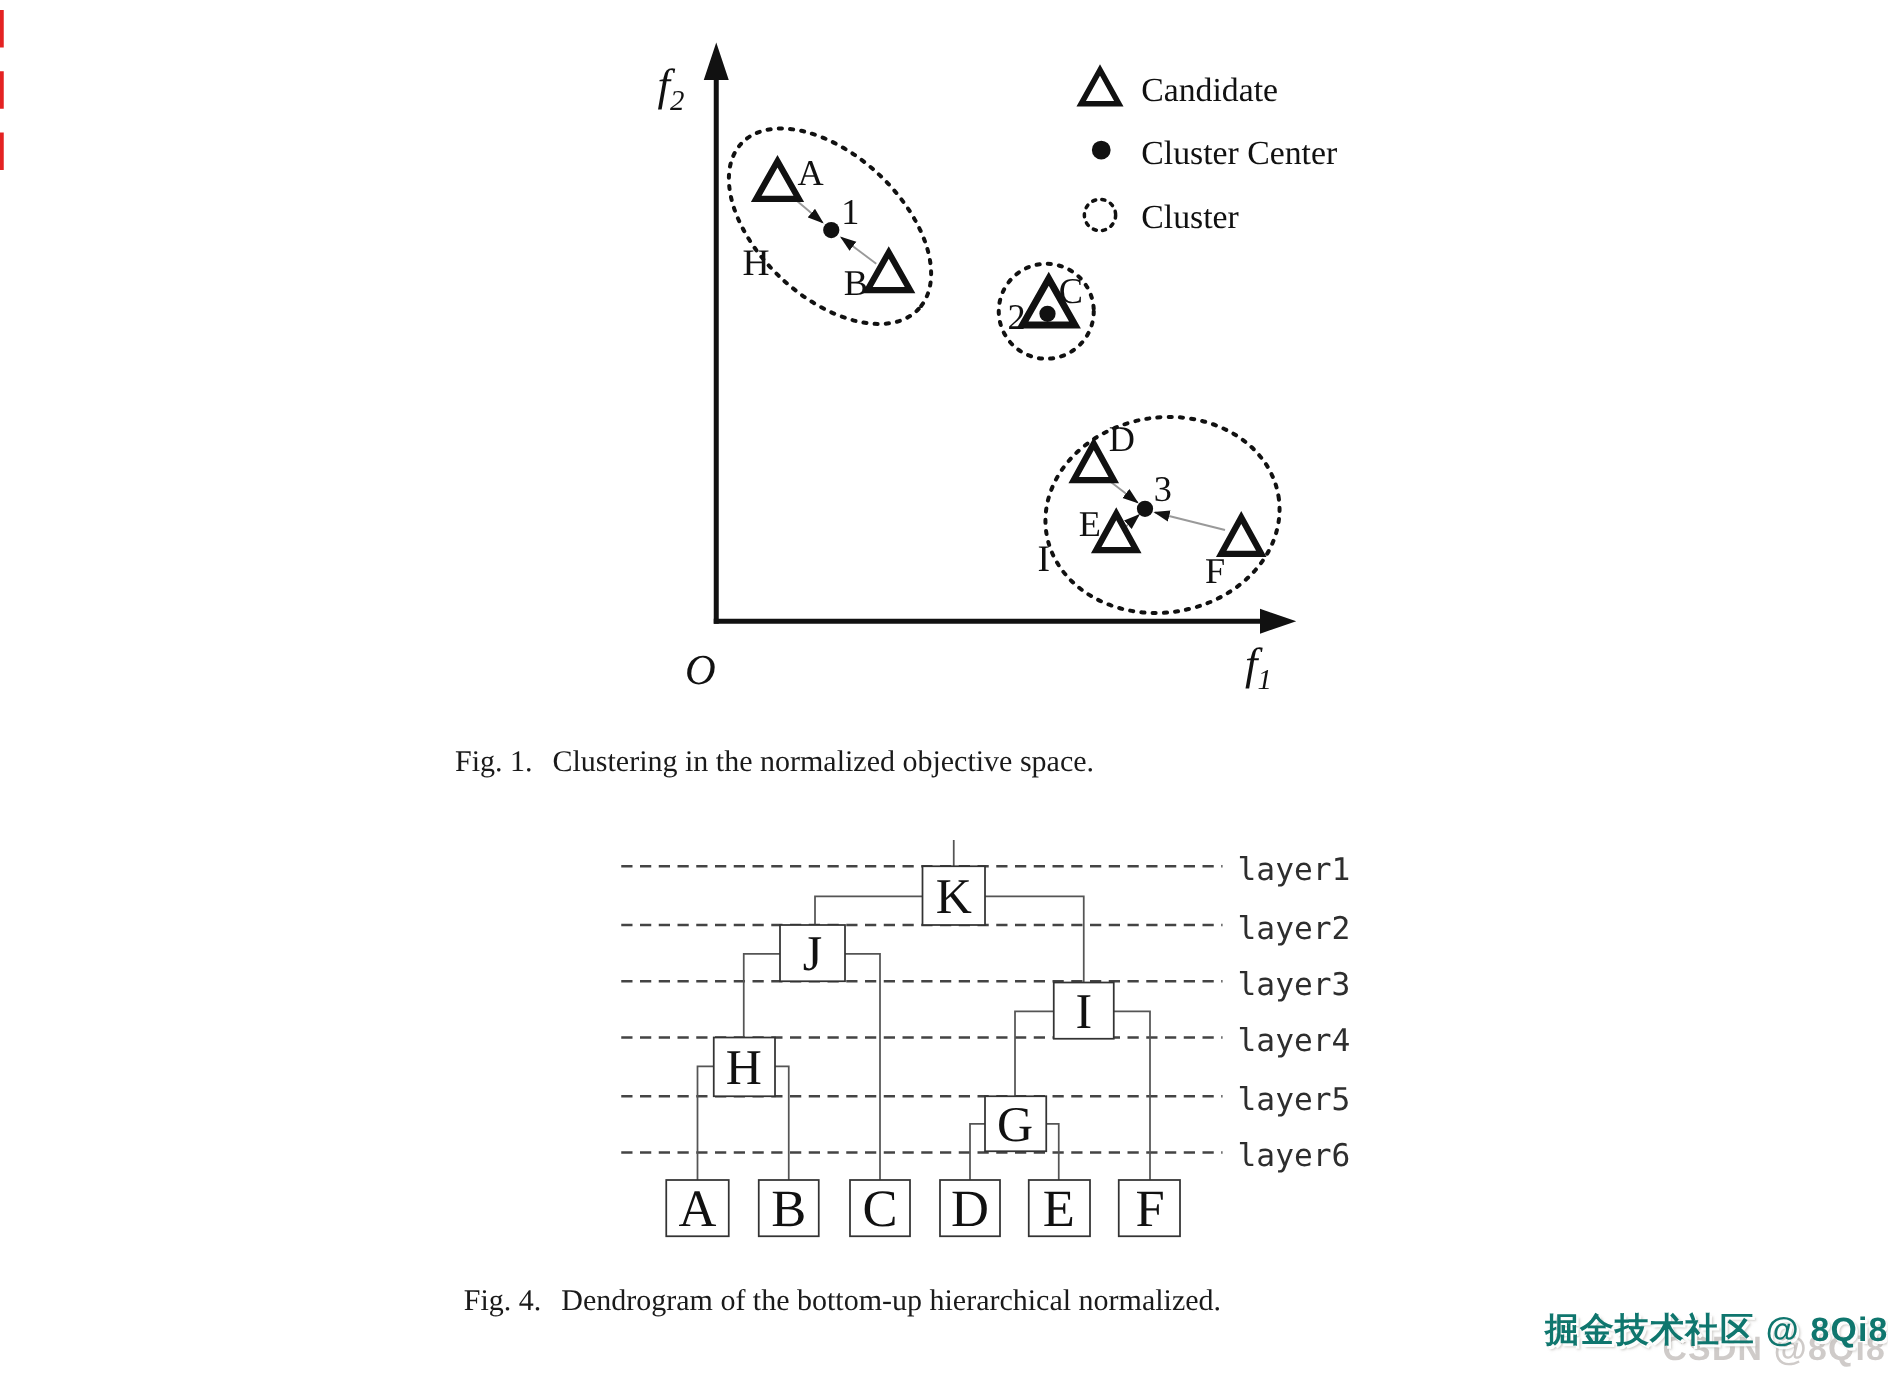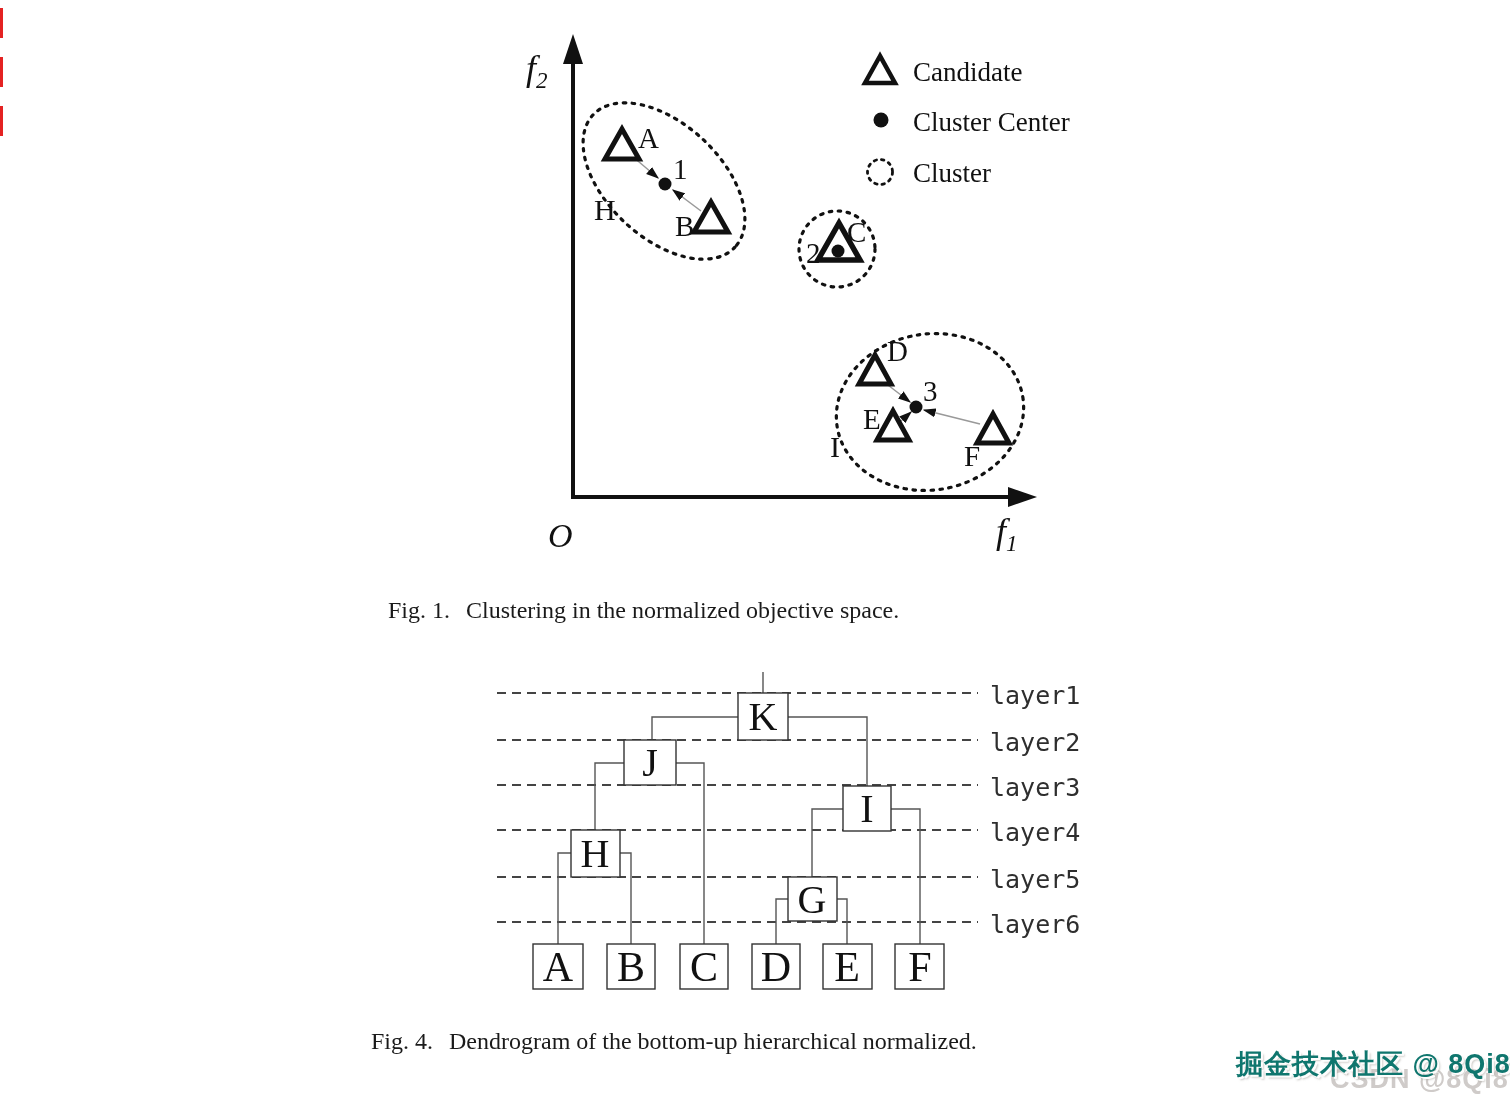--- a/index.html
+++ b/index.html
@@ -96,21 +96,21 @@
     <circle cx="546" cy="387" r="6.5" fill="#111"></circle>
     <text x="553" y="381" font-size="29">3</text>
     <polygon points="523,391 507,420 539,420" fill="#fff" stroke="#111" stroke-width="5"></polygon>
     <text x="493" y="409" font-size="29">E</text>
     <polygon points="623,394 607,423 639,423" fill="#fff" stroke="#111" stroke-width="5"></polygon>
     <text x="594" y="446" font-size="29">F</text>
     <text x="460" y="437" font-size="30">I</text>
   </g>
 </svg>
 
-<div class="caption" style="left:388px;top:597px">
+<div class="caption" style="left:364px;top:597px">
   <span class="cap-tag">Fig. 1.</span><span class="cap-text">Clustering in the normalized objective space.</span>
 </div>
 
 <svg class="fig-svg" style="left:480px;top:660px" width="630" height="350" viewBox="0 0 630 350">
 
   <g stroke="#444" stroke-width="2" stroke-dasharray="9 6">
     <line x1="17" y1="33" x2="498" y2="33"></line>
     <line x1="17" y1="80" x2="498" y2="80"></line>
     <line x1="17" y1="125" x2="498" y2="125"></line>
     <line x1="17" y1="170" x2="498" y2="170"></line>

